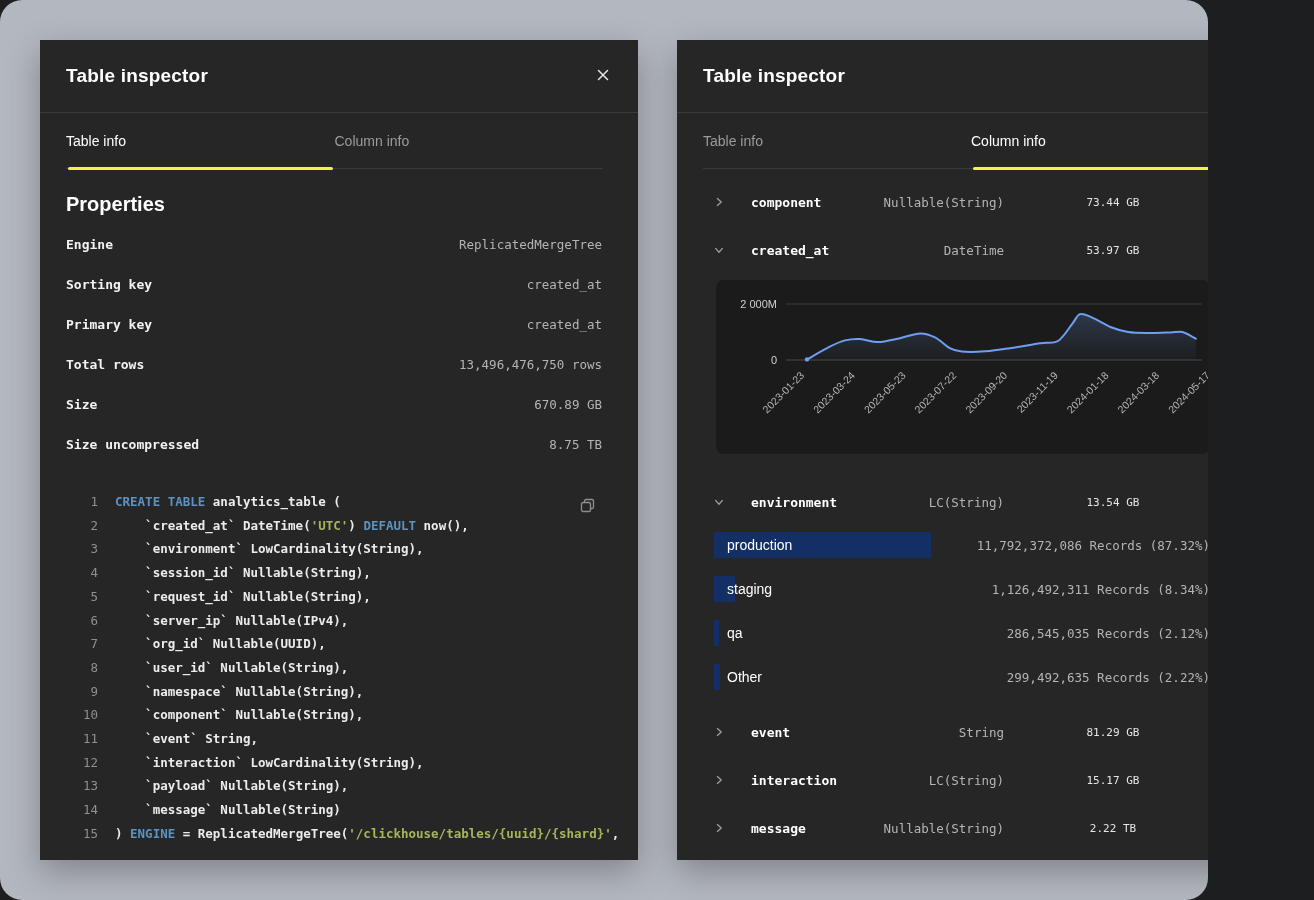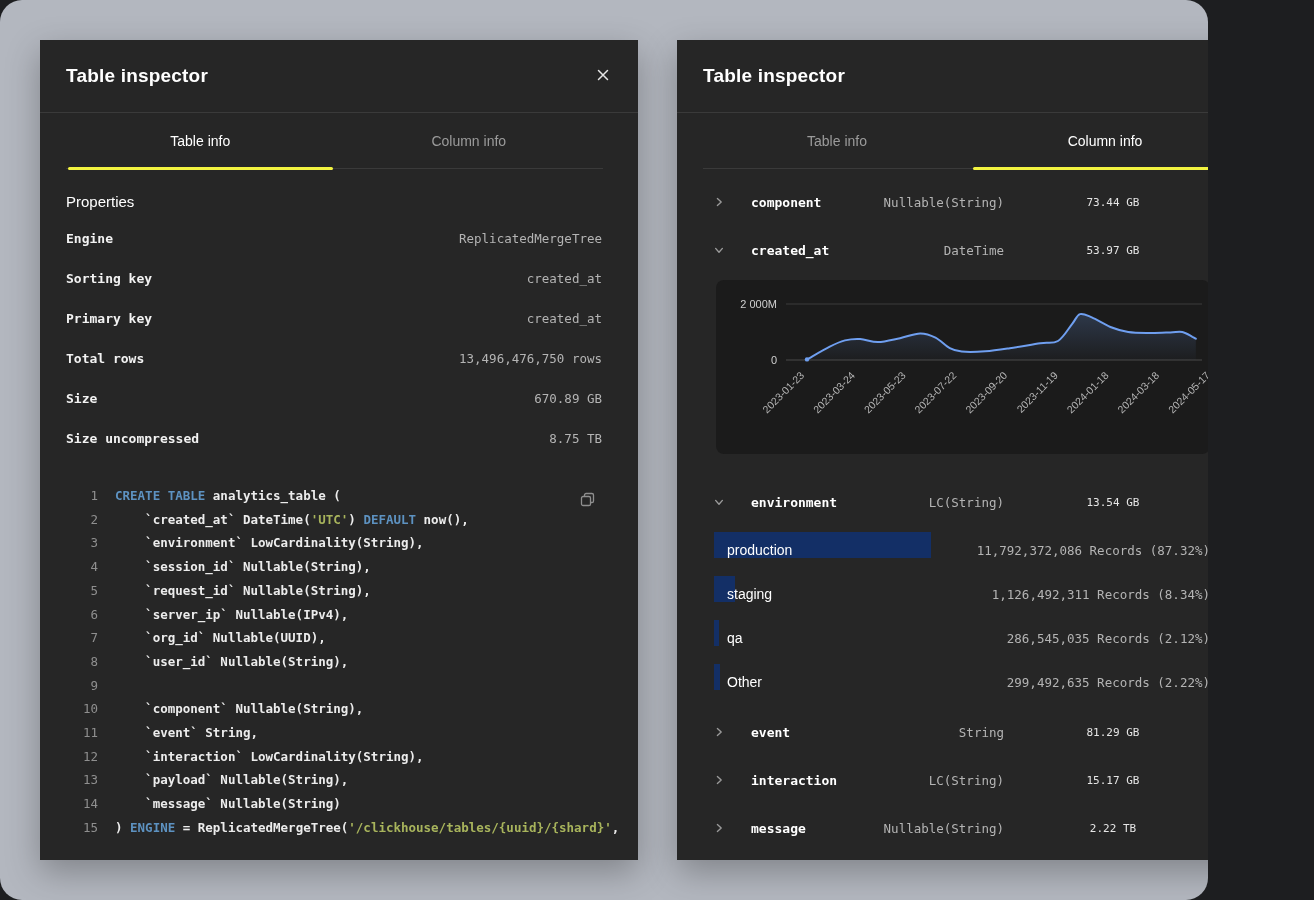--- a/index.html
+++ b/index.html
@@ -10,27 +10,27 @@
   .frame{position:relative;width:1208px;height:900px;background:#b3b7bf;border-radius:22px;overflow:hidden}
   .panel{position:absolute;top:40px;width:598px;height:820px;background:#262626;overflow:hidden;box-shadow:0 12px 32px rgba(0,0,0,.28)}
   .panel.left{left:40px}
   .panel.right{left:677px;width:597px}
 
   header.dlg{height:73px;display:flex;align-items:center;justify-content:space-between;padding:0 22px 0 26px;border-bottom:1px solid #3a3a3a}
   .dlg-title{color:#fff;font-size:19px;font-weight:bold;letter-spacing:.2px}
   .close-btn{background:none;border:none;padding:6px;cursor:pointer;display:flex;align-items:center}
 
   .tabs{display:flex;margin:0 35px 0 26px;border-bottom:1px solid #3a3a3a;height:56px}
-  .tab{flex:1;display:flex;align-items:center;justify-content:center;color:#9b9b9b;font-size:14px;position:relative;cursor:pointer}
+  .tab{flex:1;display:flex;align-items:center;justify-content:flex-start;color:#9b9b9b;font-size:14px;position:relative;cursor:pointer}
   .tab.active{color:#fff}
   .tab.active::after{content:"";position:absolute;left:2px;right:2px;bottom:-2px;height:3px;background:var(--accent);border-radius:2px}
 
   
   .lcontent{padding:0 36px 0 26px}
-  h3.sect{color:#fff;font-size:15px;font-weight:normal;margin:24px 0 8px}
+  h3.sect{color:#fff;font-size:20px;font-weight:bold;margin:24px 0 8px}
   .prop-row{display:flex;justify-content:space-between;align-items:center;height:40px;font-family:"DejaVu Sans Mono",monospace}
   .prop-label{color:#f2f2f2;font-size:13px;font-weight:bold}
   .prop-value{color:#b4b4b4;font-size:12.5px}
   h3.sect.sql{margin-top:16px}
   .code{position:relative;margin-top:26px;font-family:"DejaVu Sans Mono",monospace;font-size:12.5px;line-height:23.7px;font-weight:bold;color:#ececec}
   .sql-line{display:flex}
   .ln{width:32px;text-align:right;margin-right:17px;color:#8f8f8f;font-weight:normal;flex:none}
   .code-text{white-space:pre}
   .seg-kw{color:var(--kw)}
   .seg-str{color:var(--str)}
@@ -44,21 +44,21 @@
   .chev{position:absolute;left:0;top:50%;transform:translateY(-50%);display:flex}
   .chev.down{transform:translateY(-50%) rotate(90deg)}
   .col-type{color:#b4b4b4;font-size:12.5px;justify-self:end}
   .col-size{color:#e5e5e5;font-size:11px;text-align:center}
 
   .chart-card{background:#1b1b1b;border-radius:8px;height:174px;margin:6px 12px 24px 2px;overflow:hidden}
   .chart-svg{display:block}
   .yt{font-size:11px;fill:#cfcfcf;font-family:"Liberation Sans",sans-serif}
   .xt{font-size:10.5px;fill:#b5b5b5;font-family:"Liberation Sans",sans-serif}
 
-  .bar-row{position:relative;height:26px;margin-bottom:18px;display:flex;align-items:flex-end;justify-content:space-between}
+  .bar-row{position:relative;height:26px;margin-bottom:18px;display:flex;align-items:center;justify-content:space-between}
   .col-row + .bar-row{margin-top:6px}
   .bar-fill{position:absolute;left:0;top:0;bottom:0;background:var(--bar)}
   .bar-label{position:relative;color:#fff;font-size:14px;padding-left:13px}
   .bar-value{position:relative;color:#b4b4b4;font-size:12.5px;font-family:"DejaVu Sans Mono",monospace;padding-right:12px}
 </style>
 </head>
 <body>
 
 <div class="frame">
 
@@ -159,20 +159,21 @@
     <span class="code-text"><span class="seg-pl">    `org_id` Nullable(UUID),</span></span>
   </div>
 
   <div class="sql-line">
     <span class="ln">8</span>
     <span class="code-text"><span class="seg-pl">    `user_id` Nullable(String),</span></span>
   </div>
 
   <div class="sql-line">
     <span class="ln">9</span>
+    <span class="code-text"><span class="seg-pl">    `namespace` Nullable(String),</span></span>
   </div>
 
   <div class="sql-line">
     <span class="ln">10</span>
     <span class="code-text"><span class="seg-pl">    `component` Nullable(String),</span></span>
   </div>
 
   <div class="sql-line">
     <span class="ln">11</span>
     <span class="code-text"><span class="seg-pl">    `event` String,</span></span>

